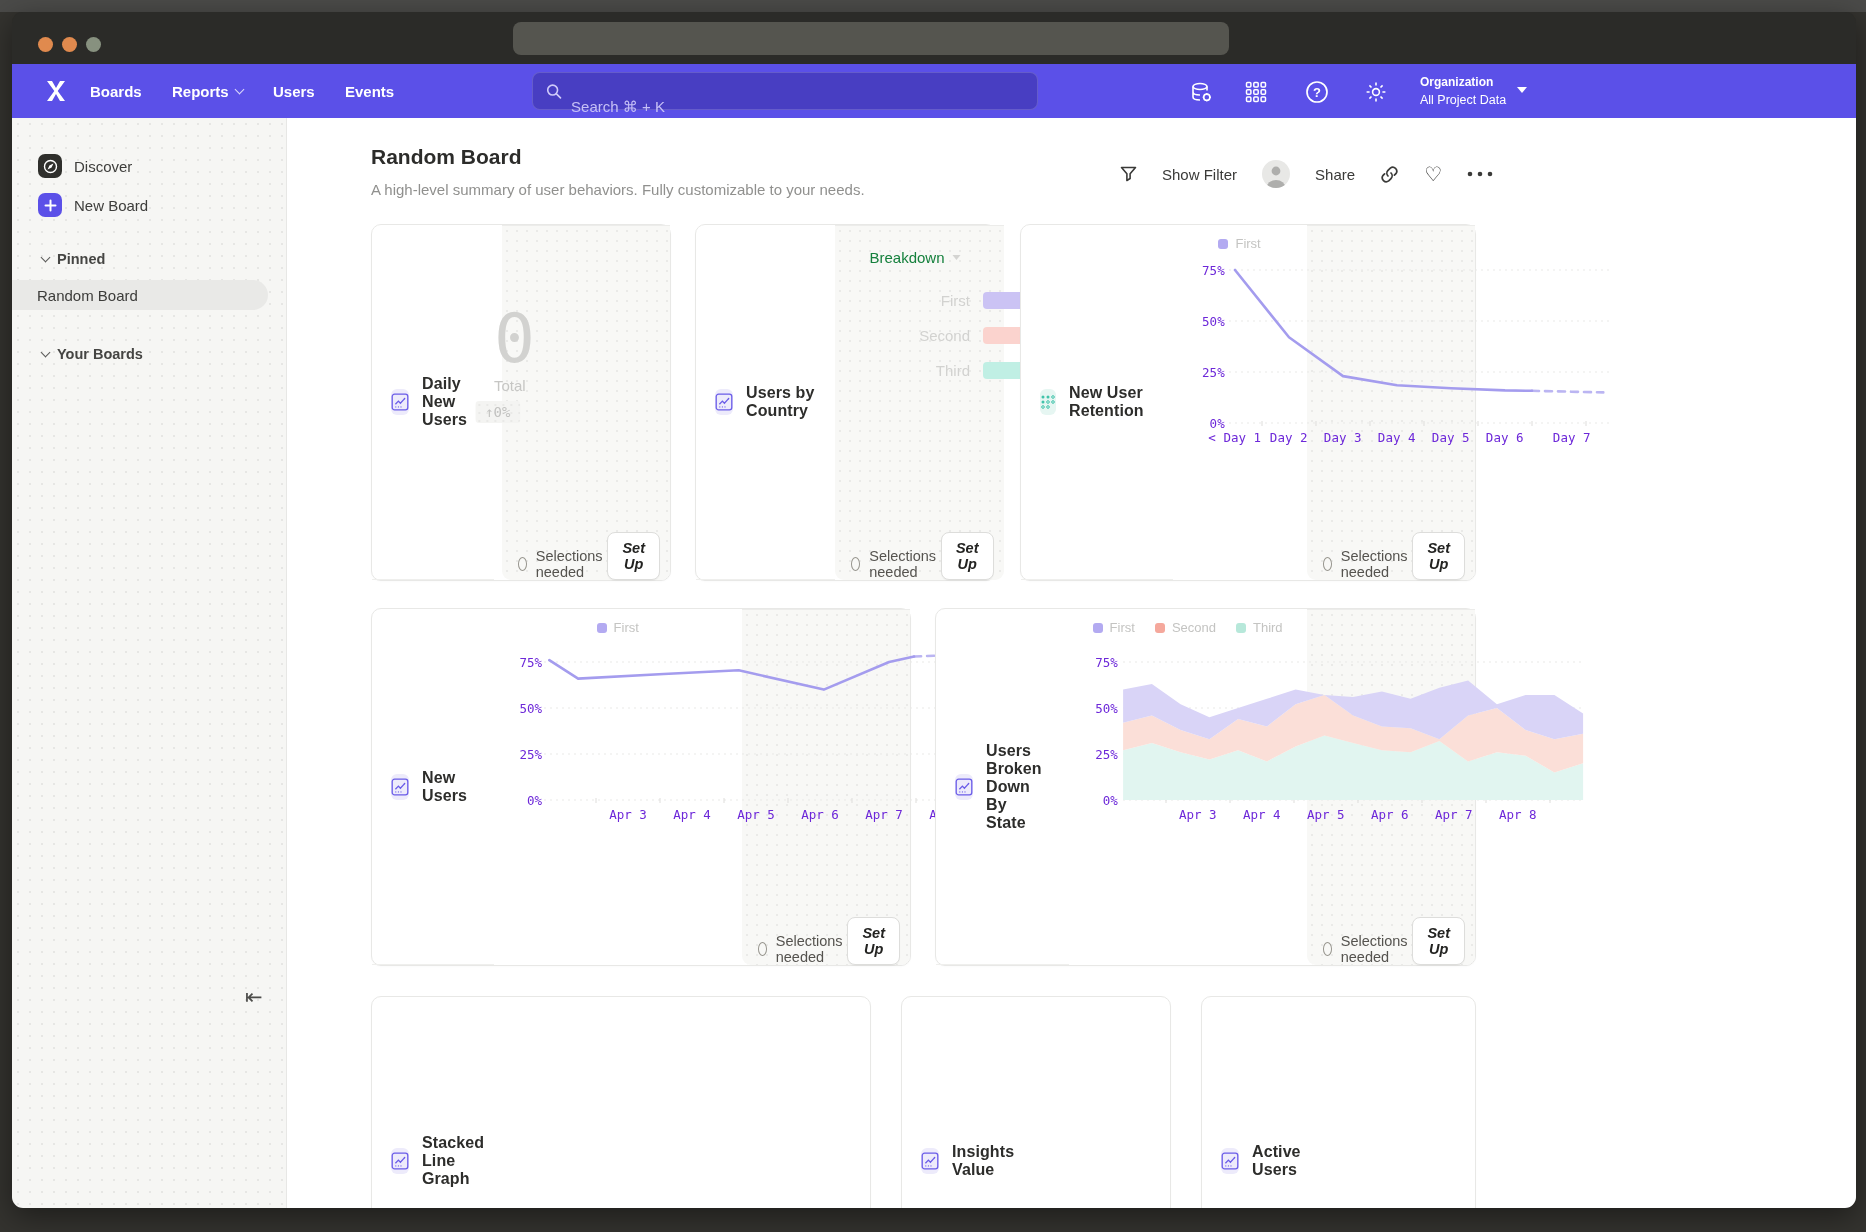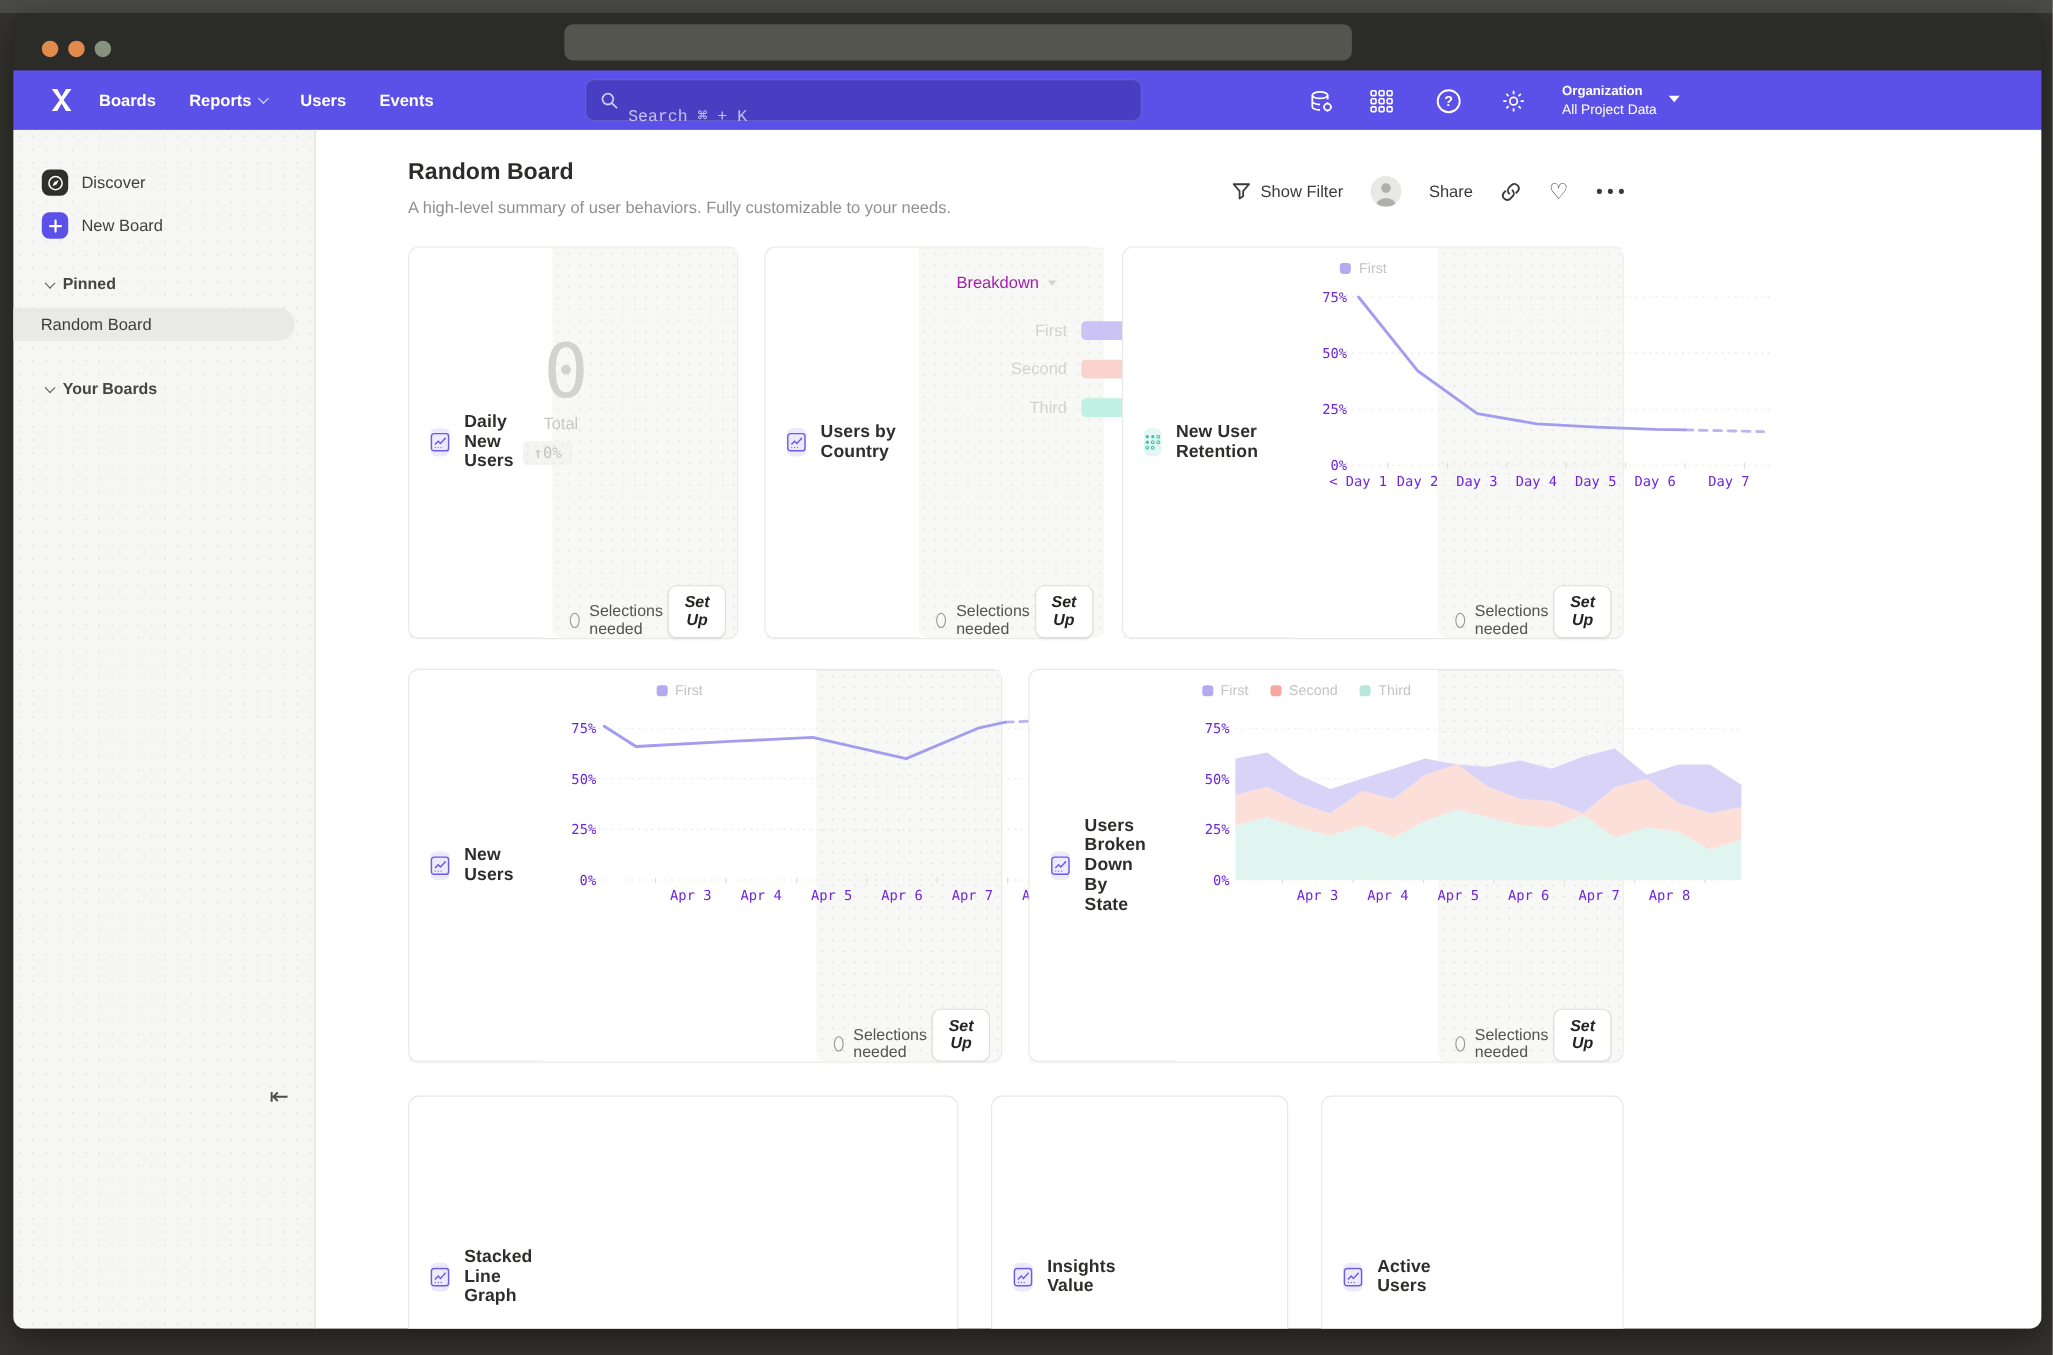--- a/index.html
+++ b/index.html
@@ -24,21 +24,21 @@
   .nav { position:relative; flex:0 0 54px; background:#5b50e8; color:#fff; }
   .logo { position:absolute; left:32px; top:15px; width:24px; height:24px; }
   .nav-item { position:absolute; top:0; height:54px; display:flex; align-items:center; gap:7px;
               font-size:15px; font-weight:600; color:#fff; cursor:pointer; }
   .chev { width:7px; height:7px; border-right:1.8px solid #dcd8fb; border-bottom:1.8px solid #dcd8fb;
           transform:rotate(45deg); margin-top:-3px; display:inline-block; }
   .searchbox { position:absolute; left:520px; top:8px; width:506px; height:38px; border-radius:8px;
                background:rgba(15,8,80,.25); border:1px solid rgba(255,255,255,.16);
                display:flex; align-items:center; padding:0 13px; gap:9px; }
   .searchbox input { background:transparent; border:none; outline:none; color:#e4e1fb; font-size:15px; width:100%;
-                     font-family:Liberation Mono, monospace;margin-top:30px; }
+                     font-family:Liberation Sans, sans-serif;margin-top:30px; }
   .searchbox input::placeholder { color:#c6c0f6; opacity:1; }
   .nav-ic { position:absolute; top:16px; width:24px; height:24px; display:flex; align-items:center; justify-content:center; cursor:pointer; }
   .org { position:absolute; left:1408px; top:8px; display:flex; align-items:center; gap:11px; cursor:pointer; }
   .org-name { font-size:12px; font-weight:700; line-height:20px; }
   .org-sub { font-size:12.5px; line-height:16px; }
   .tri-dn { width:0; height:0; border-left:5px solid transparent; border-right:5px solid transparent;
             border-top:6px solid #fff; display:inline-block; }
 
   
   .content-row { display:flex; flex:1; min-height:0; }
@@ -58,21 +58,21 @@
              border-radius:0 16px 16px 0; display:flex; align-items:center; padding-left:25px; cursor:pointer; }
   .sb-pill span { font-size:15px; color:#3c3c3a; }
   .collapse-btn { position:absolute; left:233px; top:867px; font-size:21px; color:#4c4c4a; cursor:pointer;
                   font-family:"DejaVu Sans", sans-serif; }
 
   
   .main { position:relative; flex:1; background:#fff; overflow:hidden; }
   .board-title { position:absolute; left:84px; top:27px; font-size:21px; font-weight:700; color:#2c2c2a; }
   .board-sub { position:absolute; left:84px; top:63px; font-size:15px; color:#90908e; }
   .actions { position:absolute; left:833px; top:39px; height:34px; display:flex; align-items:center; gap:25px; }
-  .act { display:flex; align-items:center; gap:9px; font-size:15px; font-weight:500; color:#3a3a38; cursor:pointer; }
+  .act { display:flex; align-items:center; gap:25px; font-size:15px; font-weight:500; color:#3a3a38; cursor:pointer; }
   .avatar { width:28px; height:28px; border-radius:50%; background:#e8e8e6; overflow:hidden; display:flex;
             align-items:flex-end; justify-content:center; cursor:pointer; }
   .heart-glyph { font-family:"DejaVu Sans", sans-serif; font-size:20px; color:#3b3b39; line-height:1; }
 
   
   .card { position:absolute; background:#fff; border:1px solid #e8e8e6; border-radius:10px;
           display:flex; flex-direction:row; box-shadow:0 1px 2px rgba(0,0,0,.02); }
   .card-head { flex:0 0 58px; display:flex; align-items:center; gap:13px; padding:0 19px;
                border-bottom:1px solid #efefed; }
   .card-icon { width:26px; height:26px; border-radius:6px; display:flex; align-items:center; justify-content:center; }
@@ -91,21 +91,21 @@
                padding:7px 14px; cursor:pointer; box-shadow:0 1px 1px rgba(0,0,0,.04);font-style:italic; }
 
   
   .big-zero { position:absolute; top:74px; left:0; right:0; text-align:center; font-size:68px; color:#d2d2d0; }
   .metric-label { position:absolute; top:152px; left:0; right:0; text-align:center; font-size:15px; color:#c6c6c4; }
   .delta-badge { position:absolute; top:176px; left:50%; transform:translateX(-50%);
                  background-color:#f4f4f2; background-image:radial-gradient(#e9e9e7 1px, transparent 1.1px);
                  background-size:8px 8px; border-radius:4px; padding:3px 10px; font-size:14px; color:#c2c2c0; }
 
   
-  .tbl-col { position:absolute; top:24px; font-size:15px; color:#a21caf; display:flex; align-items:center; gap:8px;
+  .tbl-col { position:absolute; top:24px; font-size:15px; color:#15803d; display:flex; align-items:center; gap:8px;
              transform:translateX(-50%); cursor:pointer; }
   .tri-lt { width:0; height:0; border-left:4px solid transparent; border-right:4px solid transparent;
             border-top:5px solid #d4d4d2; }
   .c-row { position:absolute; left:0; height:17px; display:flex; align-items:center; }
   .c-label { position:absolute; left:15px; width:120px; text-align:right; font-size:15px; color:#d2d2d0; }
   .c-bar { position:absolute; left:148px; height:17px; border-radius:4px; }
 
   
   .chart-box { position:absolute; inset:0; }
   .legend { position:absolute; top:11px; left:0; right:0; display:flex; justify-content:center; gap:20px; z-index:2; }

